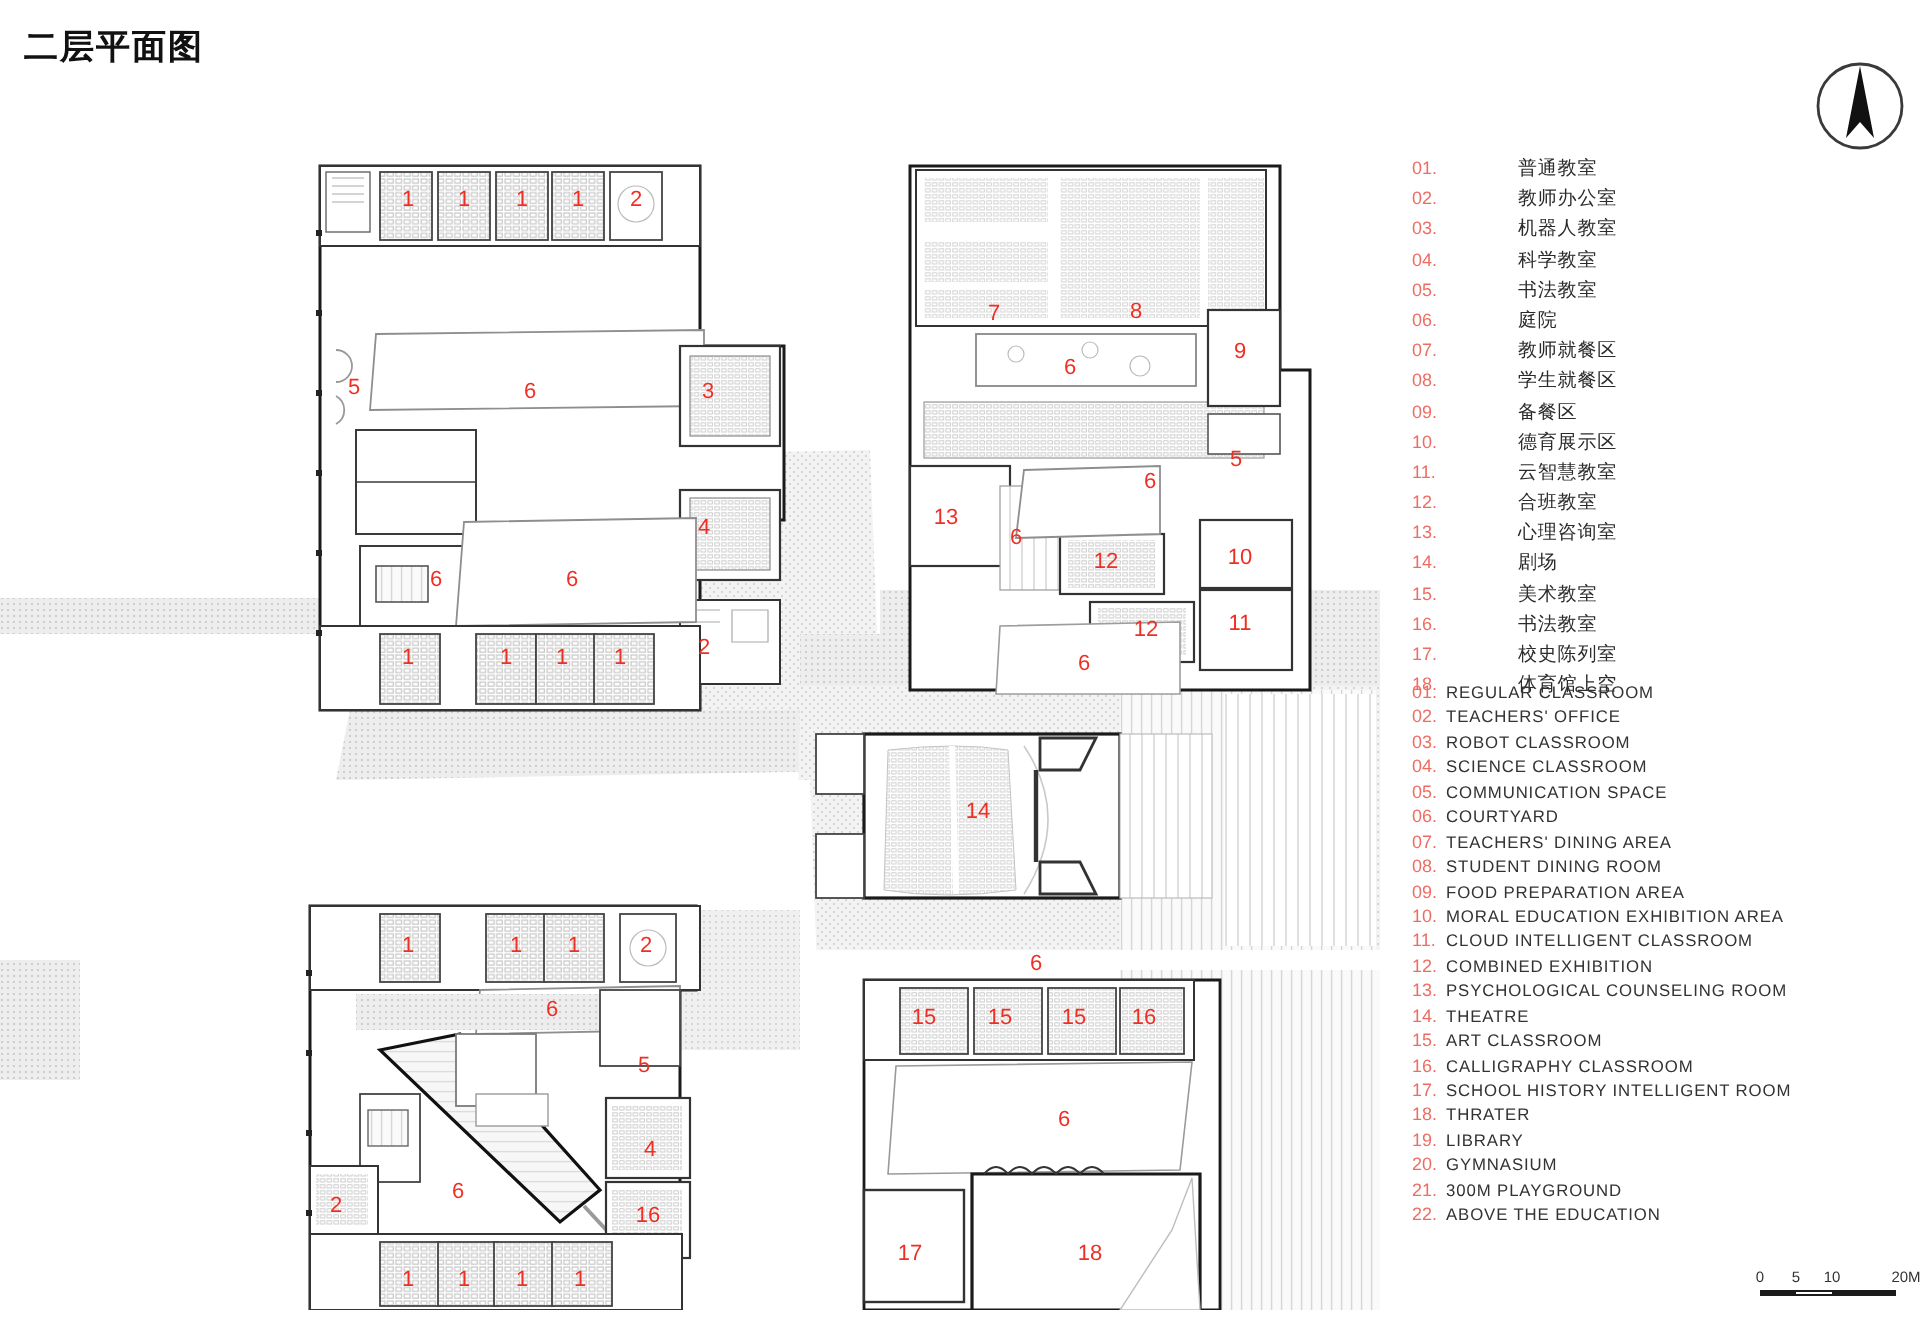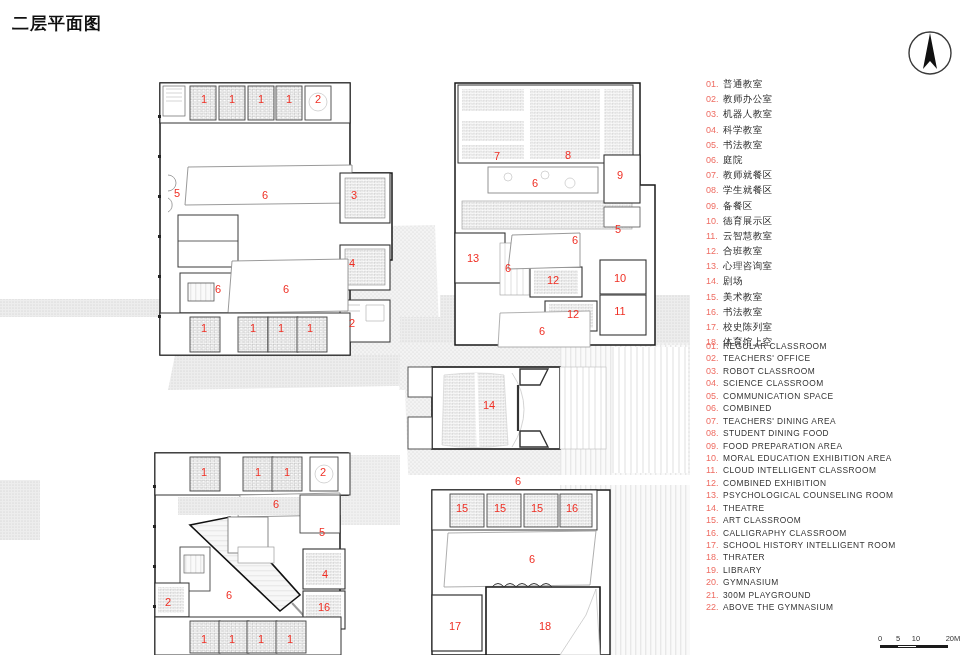--- a/index.html
+++ b/index.html
@@ -61,20 +61,21 @@
     font-size: 9px;
     width: 17px;
     flex: 0 0 17px;
     letter-spacing: 0px;
   }
   .legend-label-cn {
     color: #2b2b2b;
     font-size: 9.5px;
     font-family: "DejaVu Sans", sans-serif;
     letter-spacing: 0.4px;
+    margin-left: 36px;
   }
   .legend-label-en {
     color: #333333;
     font-size: 8.4px;
     letter-spacing: 0.45px;
   }
   
   #scale-bar {
     position: absolute;
     left: 876px;
@@ -495,29 +496,29 @@
     <div class="legend-row">
       <span class="legend-num">04.</span>
       <span class="legend-label-en">SCIENCE CLASSROOM</span>
     </div>
     <div class="legend-row">
       <span class="legend-num">05.</span>
       <span class="legend-label-en">COMMUNICATION SPACE</span>
     </div>
     <div class="legend-row">
       <span class="legend-num">06.</span>
-      <span class="legend-label-en">COMBINED</span>
+      <span class="legend-label-en">COURTYARD</span>
     </div>
     <div class="legend-row">
       <span class="legend-num">07.</span>
       <span class="legend-label-en">TEACHERS' DINING AREA</span>
     </div>
     <div class="legend-row">
       <span class="legend-num">08.</span>
-      <span class="legend-label-en">STUDENT DINING FOOD</span>
+      <span class="legend-label-en">STUDENT DINING ROOM</span>
     </div>
     <div class="legend-row">
       <span class="legend-num">09.</span>
       <span class="legend-label-en">FOOD PREPARATION AREA</span>
     </div>
     <div class="legend-row">
       <span class="legend-num">10.</span>
       <span class="legend-label-en">MORAL EDUCATION EXHIBITION AREA</span>
     </div>
     <div class="legend-row">
@@ -559,21 +560,21 @@
     <div class="legend-row">
       <span class="legend-num">20.</span>
       <span class="legend-label-en">GYMNASIUM</span>
     </div>
     <div class="legend-row">
       <span class="legend-num">21.</span>
       <span class="legend-label-en">300M PLAYGROUND</span>
     </div>
     <div class="legend-row">
       <span class="legend-num">22.</span>
-      <span class="legend-label-en">ABOVE THE GYMNASIUM</span>
+      <span class="legend-label-en">ABOVE THE EDUCATION</span>
     </div>
   </div>
 
 <div id="scale-bar">
   <div class="scale-ticks">
     <span style="left:4px">0</span>
     <span style="left:22px">5</span>
     <span style="left:40px">10</span>
     <span style="left:77px">20M</span>
   </div>

